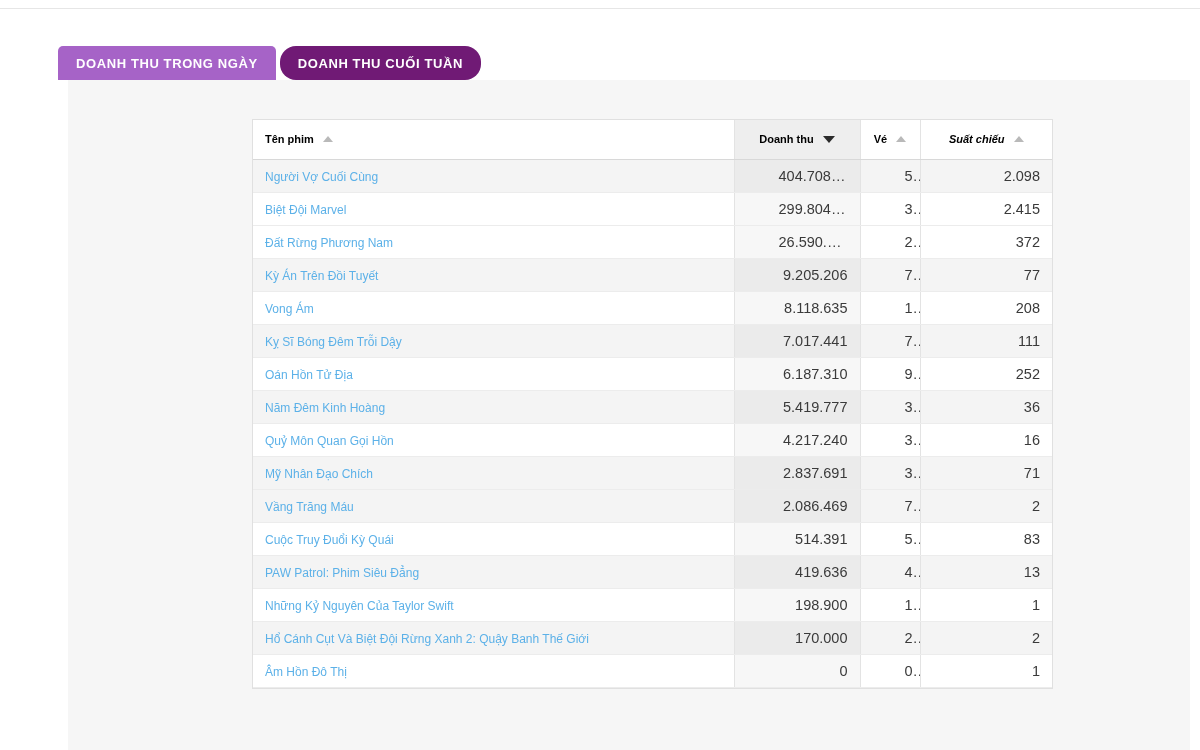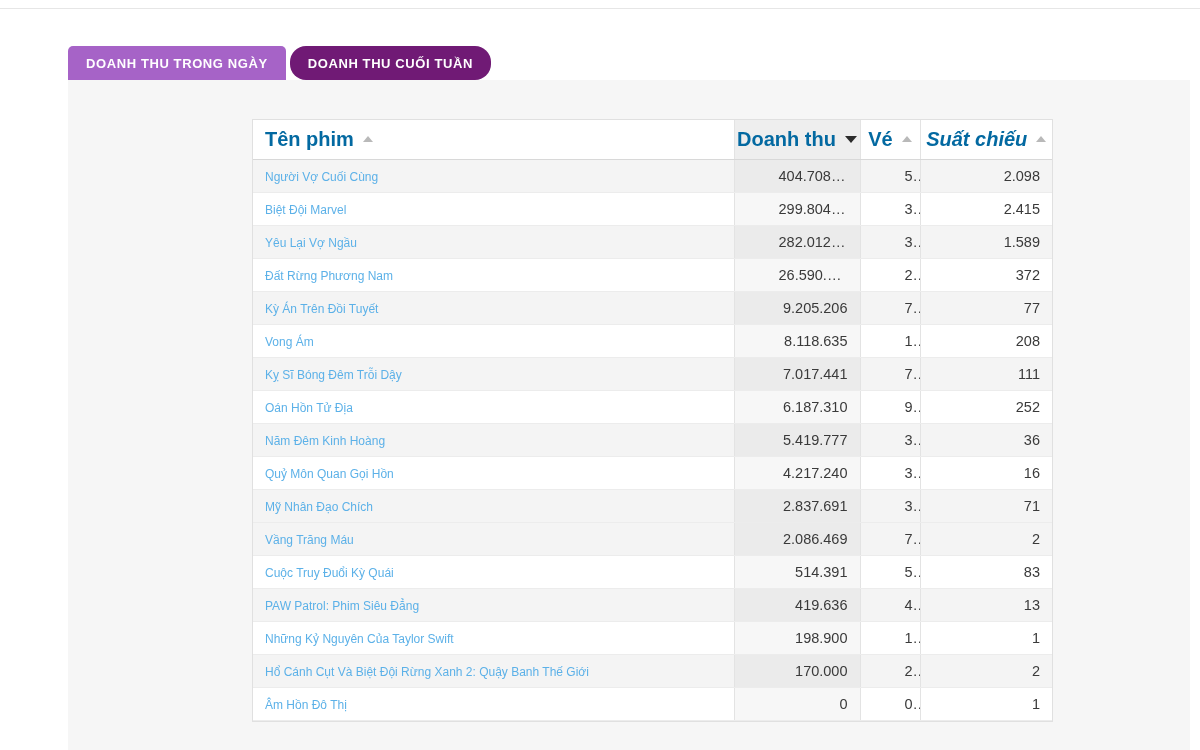--- a/index.html
+++ b/index.html
@@ -26,21 +26,21 @@
     left: 0;
     top: 8px;
     width: 1200px;
     height: 1px;
     background: #e6e6e6;
   }
 
   
   .tabbar {
     position: absolute;
-    left: 68px;
+    left: 58px;
     top: 46px;
     display: flex;
     align-items: flex-end;
     z-index: 3;
   }
 
   .tab {
     height: 34px;
     display: flex;
     align-items: center;
@@ -98,23 +98,23 @@
   table.revenue col.c-name   { width: 481px; }
   table.revenue col.c-rev    { width: 126px; }
   table.revenue col.c-ticket { width: 60px;  }
   table.revenue col.c-show   { width: 132px; }
 
   table.revenue thead th {
     height: 39px;
     background: #ffffff;
     border-right: 1px solid #e3e3e3;
     border-bottom: 1px solid #d8d8d8;
-    font-size: 20px;
+    font-size: 11px;
     font-weight: bold;
-    color: #0369a1;
+    color: #000000;
     padding: 0 12px;
     box-sizing: border-box;
     white-space: nowrap;
     vertical-align: middle;
   }
 
   table.revenue thead th.sorted-col {
     background: #eeeeee;
   }
 
@@ -231,26 +231,20 @@
             <td class="num sorted-col">404.708.518</td>
             <td class="num">5.222</td>
             <td class="num">2.098</td>
           </tr>
           <tr class="even">
             <td><span class="film-link">Biệt Đội Marvel</span></td>
             <td class="num sorted-col">299.804.203</td>
             <td class="num">3.313</td>
             <td class="num">2.415</td>
           </tr>
-          <tr class="odd">
-            <td><span class="film-link">Yêu Lại Vợ Ngầu</span></td>
-            <td class="num sorted-col">282.012.040</td>
-            <td class="num">3.780</td>
-            <td class="num">1.589</td>
-          </tr>
           <tr class="even">
             <td><span class="film-link">Đất Rừng Phương Nam</span></td>
             <td class="num sorted-col">26.590.535</td>
             <td class="num">257</td>
             <td class="num">372</td>
           </tr>
           <tr class="odd">
             <td><span class="film-link">Kỳ Án Trên Đồi Tuyết</span></td>
             <td class="num sorted-col">9.205.206</td>
             <td class="num">71</td>

